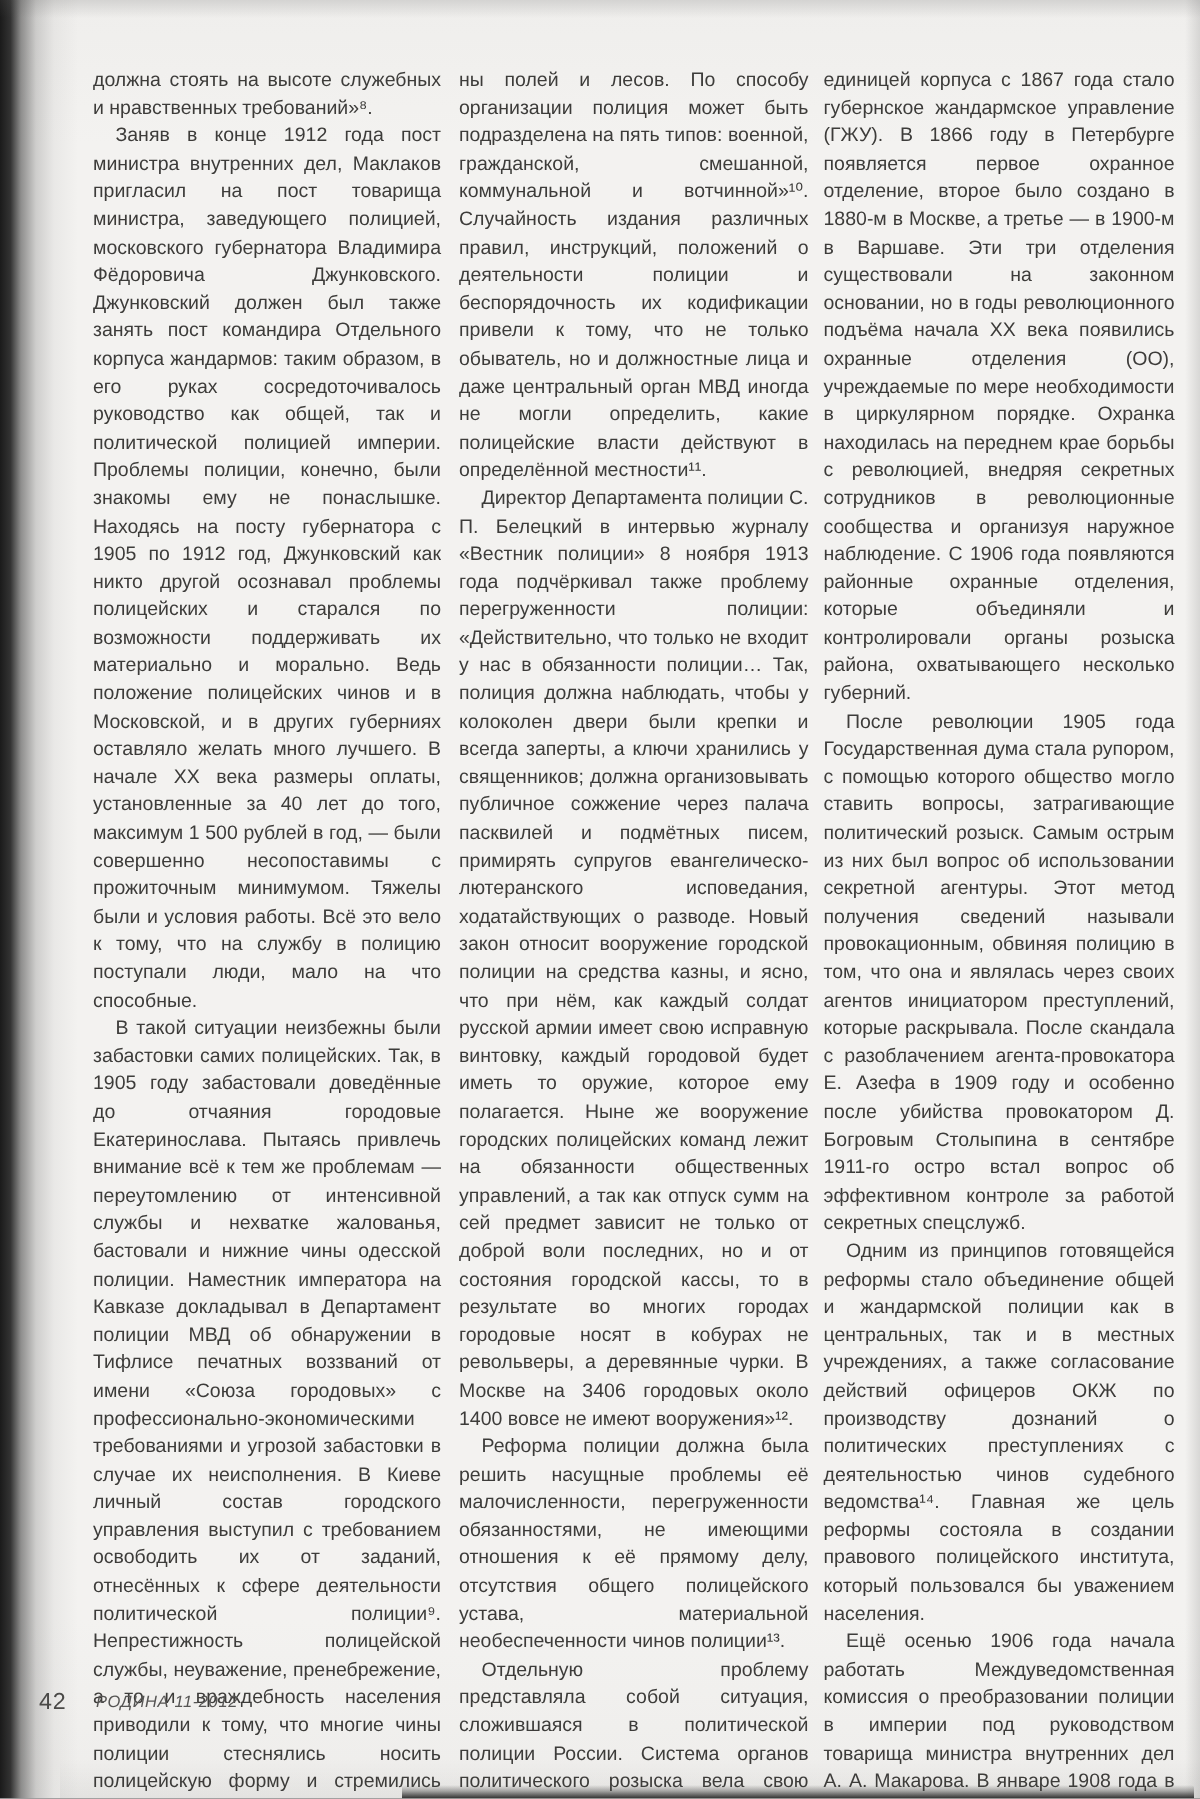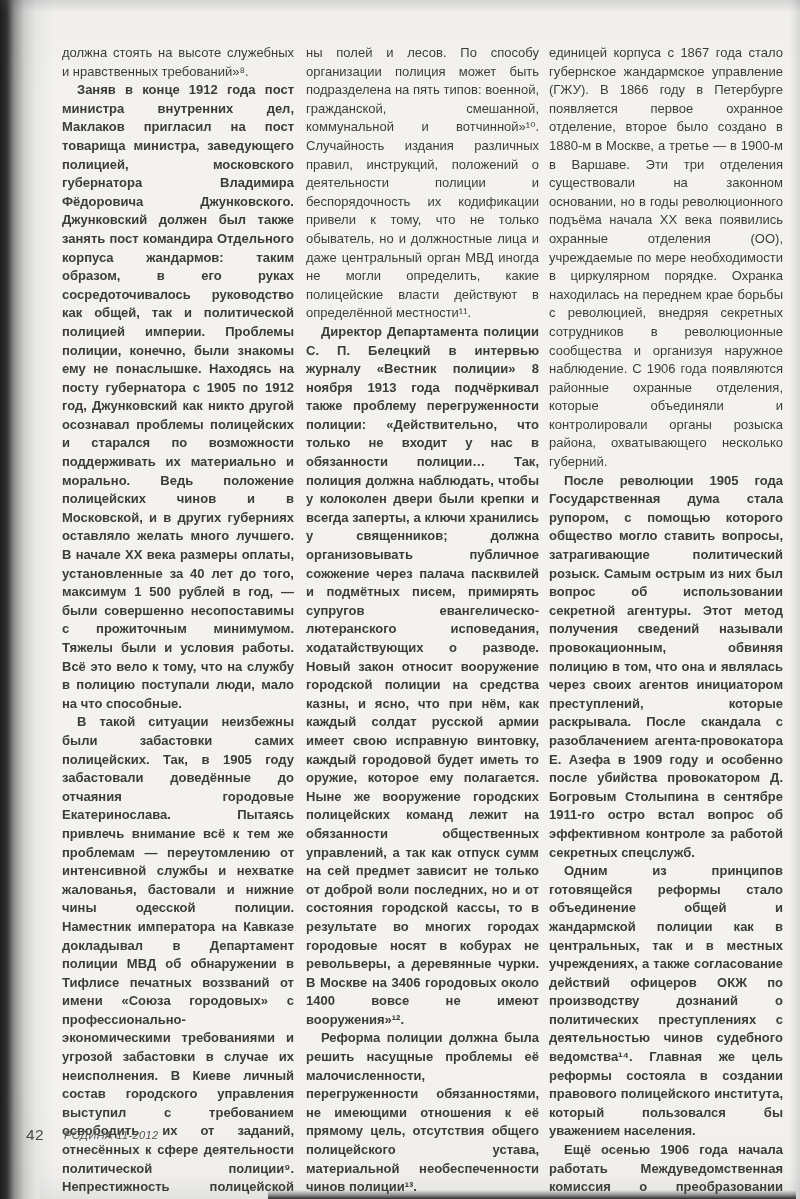--- a/index.html
+++ b/index.html
@@ -39,21 +39,21 @@
   .col{
     position:absolute;top:44px;
     font-size:13px;line-height:18.6px;
     color:#3d3c3a;
     text-align:justify;
   }
   #col-0{left:62px;width:232px;}
   #col-1{left:306px;width:233px;}
   #col-2{left:549px;width:234px;}
   .col p{margin:0;}
-  .col p.indent{text-indent:15px;font-weight:bold;}
+  .col p.indent{text-indent:15px;}
   
   .footer{position:absolute;left:0;top:1124px;width:731px;height:30px;}
   .page-number{
     position:absolute;left:26px;top:2px;
     font-size:15.5px;color:#4a4947;letter-spacing:0.5px;
   }
   .journal-line{
     position:absolute;left:64px;top:5px;
     font-style:italic;font-size:11px;color:#565554;letter-spacing:0.4px;
   }
@@ -69,21 +69,21 @@
   <div class="bottom-edge"></div>
 
   <div class="col" id="col-0">
       <p>должна стоять на высоте служебных и нравственных требований»⁸.</p>
       <p class="indent">Заняв в конце 1912 года пост министра внутренних дел, Маклаков пригласил на пост товарища министра, заведующего полицией, московского губернатора Владимира Фёдоровича Джунковского. Джунковский должен был также занять пост командира Отдельного корпуса жандармов: таким образом, в его руках сосредоточивалось руководство как общей, так и политической полицией империи. Проблемы полиции, конечно, были знакомы ему не понаслышке. Находясь на посту губернатора с 1905 по 1912 год, Джунковский как никто другой осознавал проблемы полицейских и старался по возможности поддерживать их материально и морально. Ведь положение полицейских чинов и в Московской, и в других губерниях оставляло желать много лучшего. В начале XX века размеры оплаты, установленные за 40 лет до того, максимум 1 500 рублей в год, — были совершенно несопоставимы с прожиточным минимумом. Тяжелы были и условия работы. Всё это вело к тому, что на службу в полицию поступали люди, мало на что способные.</p>
       <p class="indent">В такой ситуации неизбежны были забастовки самих полицейских. Так, в 1905 году забастовали доведённые до отчаяния городовые Екатеринослава. Пытаясь привлечь внимание всё к тем же проблемам — переутомлению от интенсивной службы и нехватке жалованья, бастовали и нижние чины одесской полиции. Наместник императора на Кавказе докладывал в Департамент полиции МВД об обнаружении в Тифлисе печатных воззваний от имени «Союза городовых» с профессионально-экономическими требованиями и угрозой забастовки в случае их неисполнения. В Киеве личный состав городского управления выступил с требованием освободить их от заданий, отнесённых к сфере деятельности политической полиции⁹. Непрестижность полицейской службы, неуважение, пренебрежение, а то и враждебность населения приводили к тому, что многие чины полиции стеснялись носить полицейскую форму и стремились сделать её похожей на форму военную.</p>
     </div>
   <div class="col" id="col-1">
       <p>ны полей и лесов. По способу организации полиция может быть подразделена на пять типов: военной, гражданской, смешанной, коммунальной и вотчинной»¹⁰. Случайность издания различных правил, инструкций, положений о деятельности полиции и беспорядочность их кодификации привели к тому, что не только обыватель, но и должностные лица и даже центральный орган МВД иногда не могли определить, какие полицейские власти действуют в определённой местности¹¹.</p>
       <p class="indent">Директор Департамента полиции С. П. Белецкий в интервью журналу «Вестник полиции» 8 ноября 1913 года подчёркивал также проблему перегруженности полиции: «Действительно, что только не входит у нас в обязанности полиции… Так, полиция должна наблюдать, чтобы у колоколен двери были крепки и всегда заперты, а ключи хранились у священников; должна организовывать публичное сожжение через палача пасквилей и подмётных писем, примирять супругов евангелическо-лютеранского исповедания, ходатайствующих о разводе. Новый закон относит вооружение городской полиции на средства казны, и ясно, что при нём, как каждый солдат русской армии имеет свою исправную винтовку, каждый городовой будет иметь то оружие, которое ему полагается. Ныне же вооружение городских полицейских команд лежит на обязанности общественных управлений, а так как отпуск сумм на сей предмет зависит не только от доброй воли последних, но и от состояния городской кассы, то в результате во многих городах городовые носят в кобурах не револьверы, а деревянные чурки. В Москве на 3406 городовых около 1400 вовсе не имеют вооружения»¹².</p>
-      <p class="indent">Реформа полиции должна была решить насущные проблемы её малочисленности, перегруженности обязанностями, не имеющими отношения к её прямому цель, отсутствия общего полицейского устава, материальной необеспеченности чинов полиции¹³.</p>
+      <p class="indent">Реформа полиции должна была решить насущные проблемы её малочисленности, перегруженности обязанностями, не имеющими отношения к её прямому делу, отсутствия общего полицейского устава, материальной необеспеченности чинов полиции¹³.</p>
       <p class="indent">Отдельную проблему представляла собой ситуация, сложившаяся в политической полиции России. Система органов политического розыска вела свою историю с образования в 1826 году III отделения Собственной Его Императорского Величества канцелярии и в 1827-м — Отдельного корпуса жандармов (ОКЖ). Жандармские части служили исполнительными органами III отделения и вели наблюдение на местах. В 1880 году III отделение упразднили и передали его функции Департаменту государственной полиции, включённому в состав МВД. Корпус жандармов тоже перешёл в МВД, но одновременно — как военная организация — относился и к ведению Военного министерства. По строевой, кадровой, хозяйственной линии жандармы подчинялись штабу корпуса, а их основная деятельность по политическому розыску контролировалась Департаментом полиции. Основной структурной</p>
     </div>
   <div class="col" id="col-2">
       <p>единицей корпуса с 1867 года стало губернское жандармское управление (ГЖУ). В 1866 году в Петербурге появляется первое охранное отделение, второе было создано в 1880-м в Москве, а третье — в 1900-м в Варшаве. Эти три отделения существовали на законном основании, но в годы революционного подъёма начала XX века появились охранные отделения (ОО), учреждаемые по мере необходимости в циркулярном порядке. Охранка находилась на переднем крае борьбы с революцией, внедряя секретных сотрудников в революционные сообщества и организуя наружное наблюдение. С 1906 года появляются районные охранные отделения, которые объединяли и контролировали органы розыска района, охватывающего несколько губерний.</p>
       <p class="indent">После революции 1905 года Государственная дума стала рупором, с помощью которого общество могло ставить вопросы, затрагивающие политический розыск. Самым острым из них был вопрос об использовании секретной агентуры. Этот метод получения сведений называли провокационным, обвиняя полицию в том, что она и являлась через своих агентов инициатором преступлений, которые раскрывала. После скандала с разоблачением агента-провокатора Е. Азефа в 1909 году и особенно после убийства провокатором Д. Богровым Столыпина в сентябре 1911-го остро встал вопрос об эффективном контроле за работой секретных спецслужб.</p>
       <p class="indent">Одним из принципов готовящейся реформы стало объединение общей и жандармской полиции как в центральных, так и в местных учреждениях, а также согласование действий офицеров ОКЖ по производству дознаний о политических преступлениях с деятельностью чинов судебного ведомства¹⁴. Главная же цель реформы состояла в создании правового полицейского института, который пользовался бы уважением населения.</p>
       <p class="indent">Ещё осенью 1906 года начала работать Междуведомственная комиссия о преобразовании полиции в империи под руководством товарища министра внутренних дел А. А. Макарова. В январе 1908 года в рамках комиссии Макарова была выделена особая подкомиссия под председательством директора Департамента полиции М. И. Трусевича.</p>
     </div>
 
   <div class="footer">

